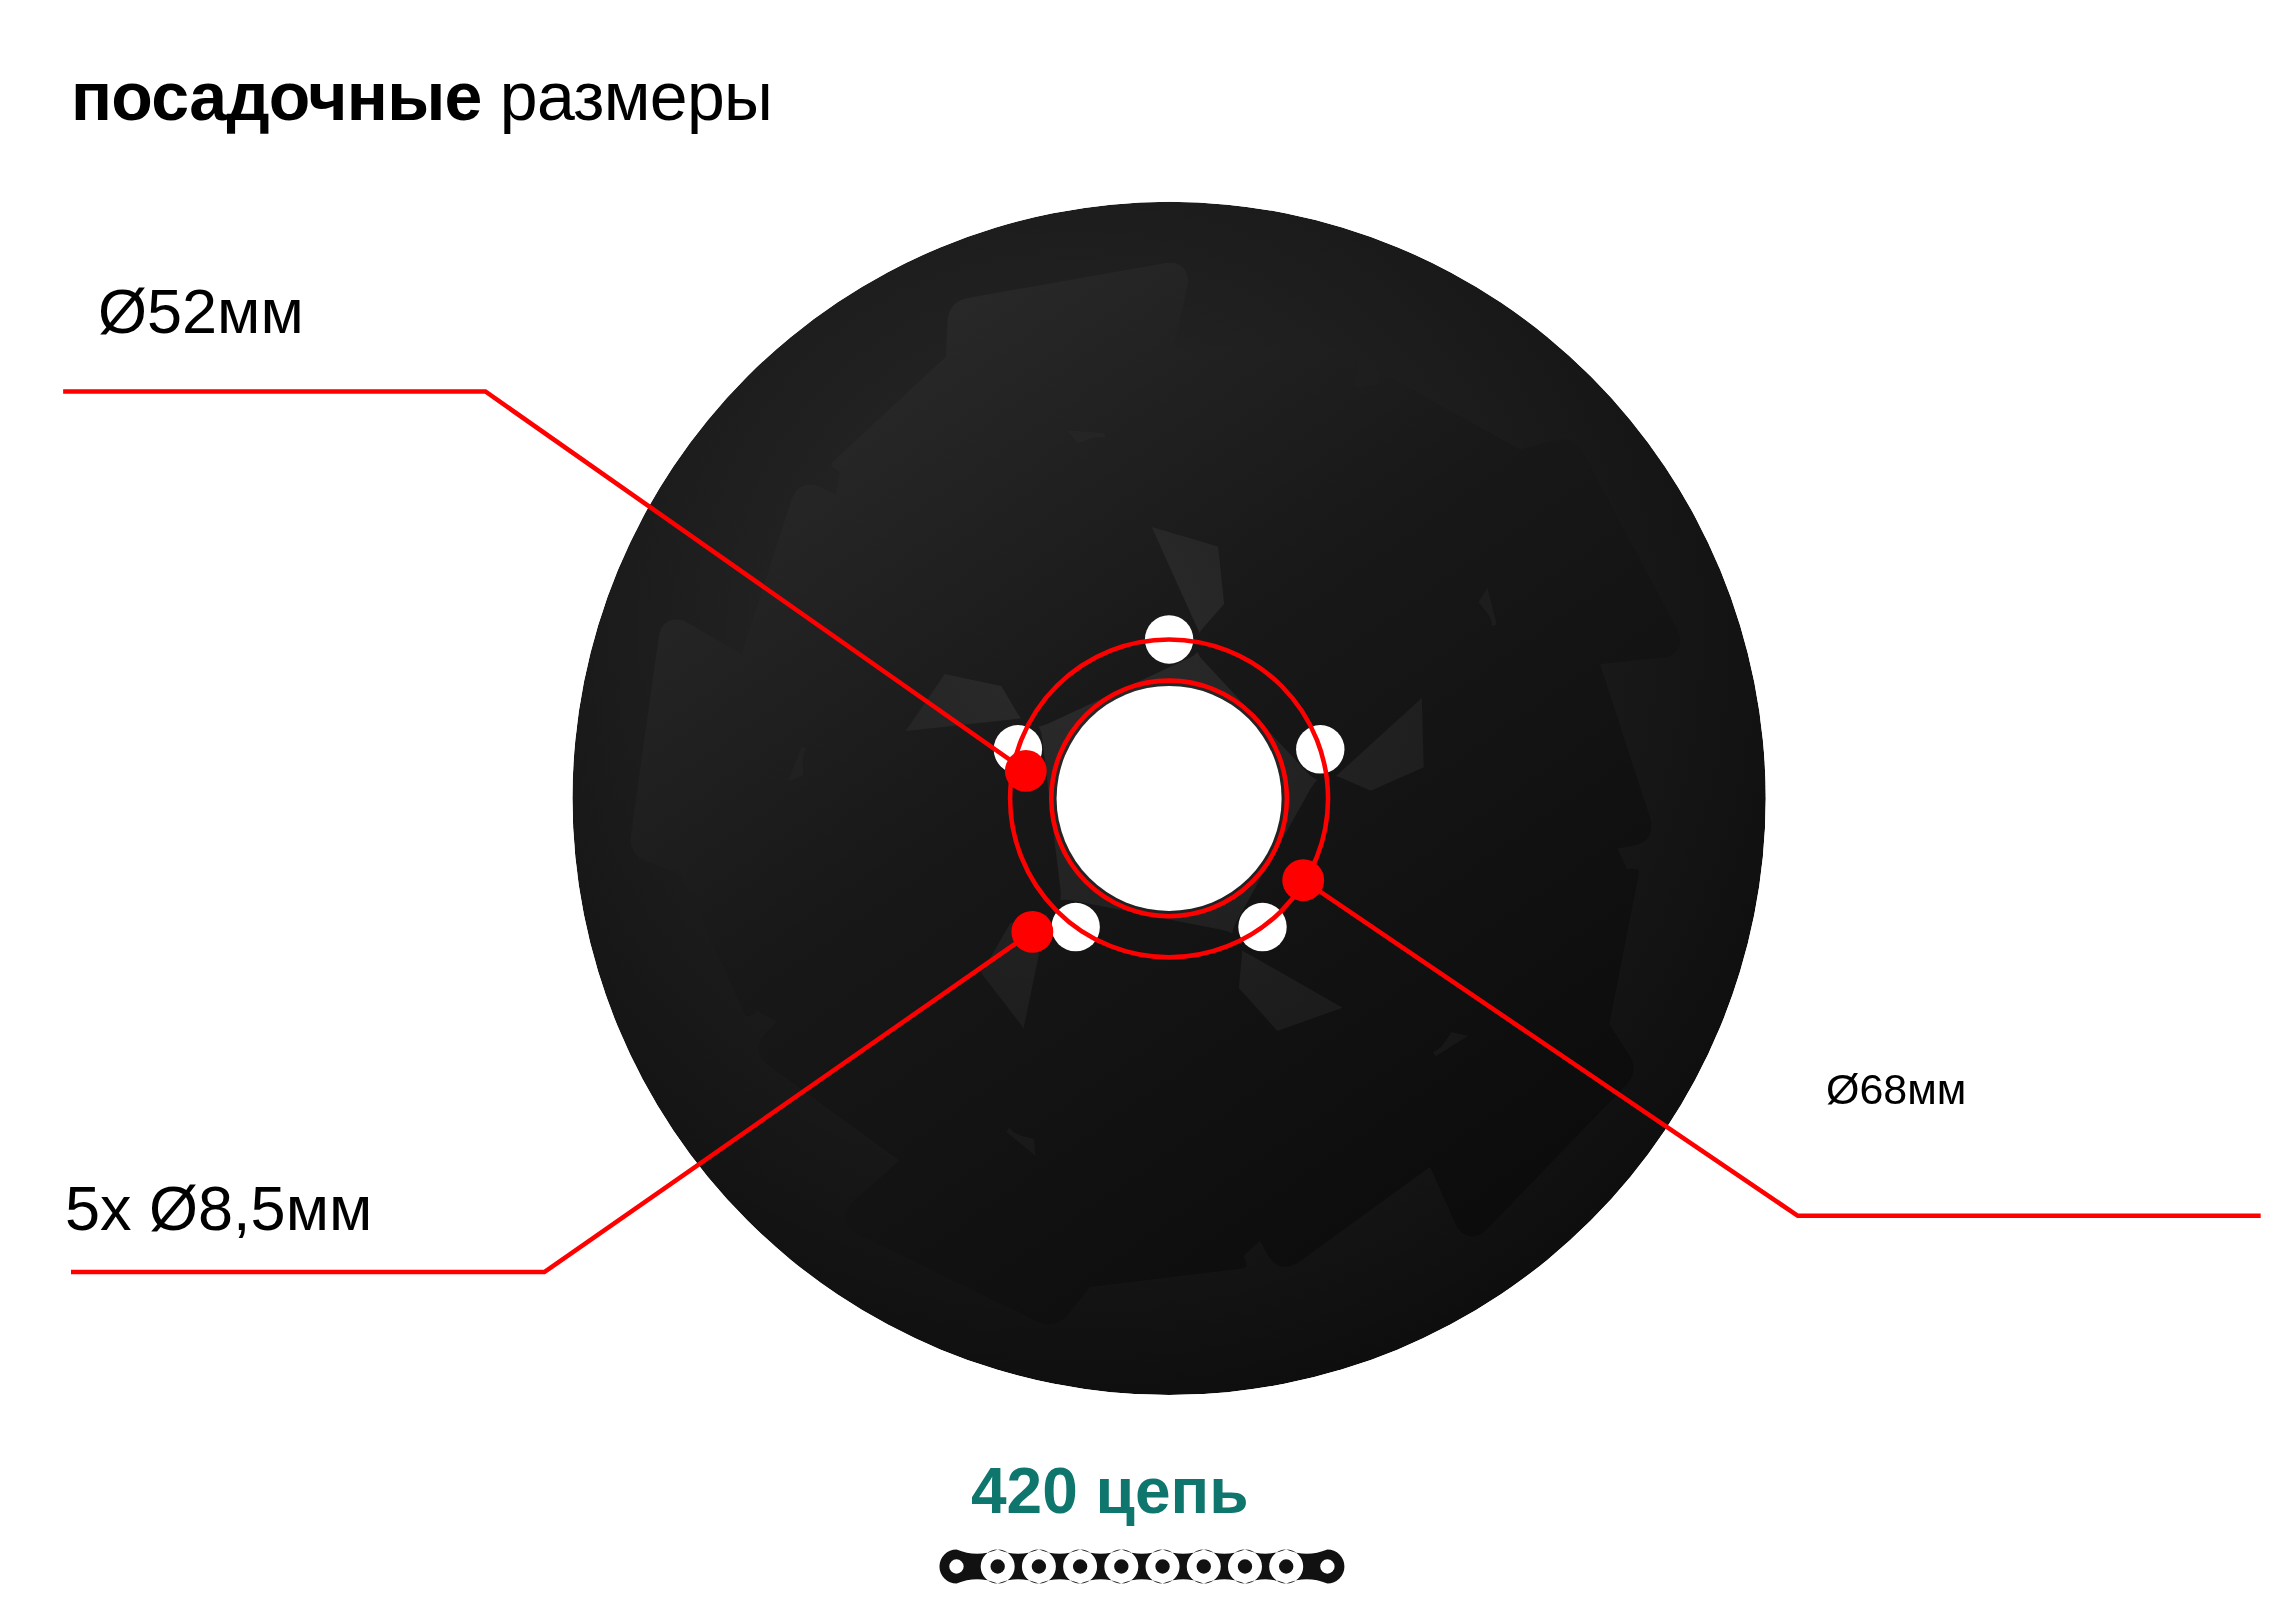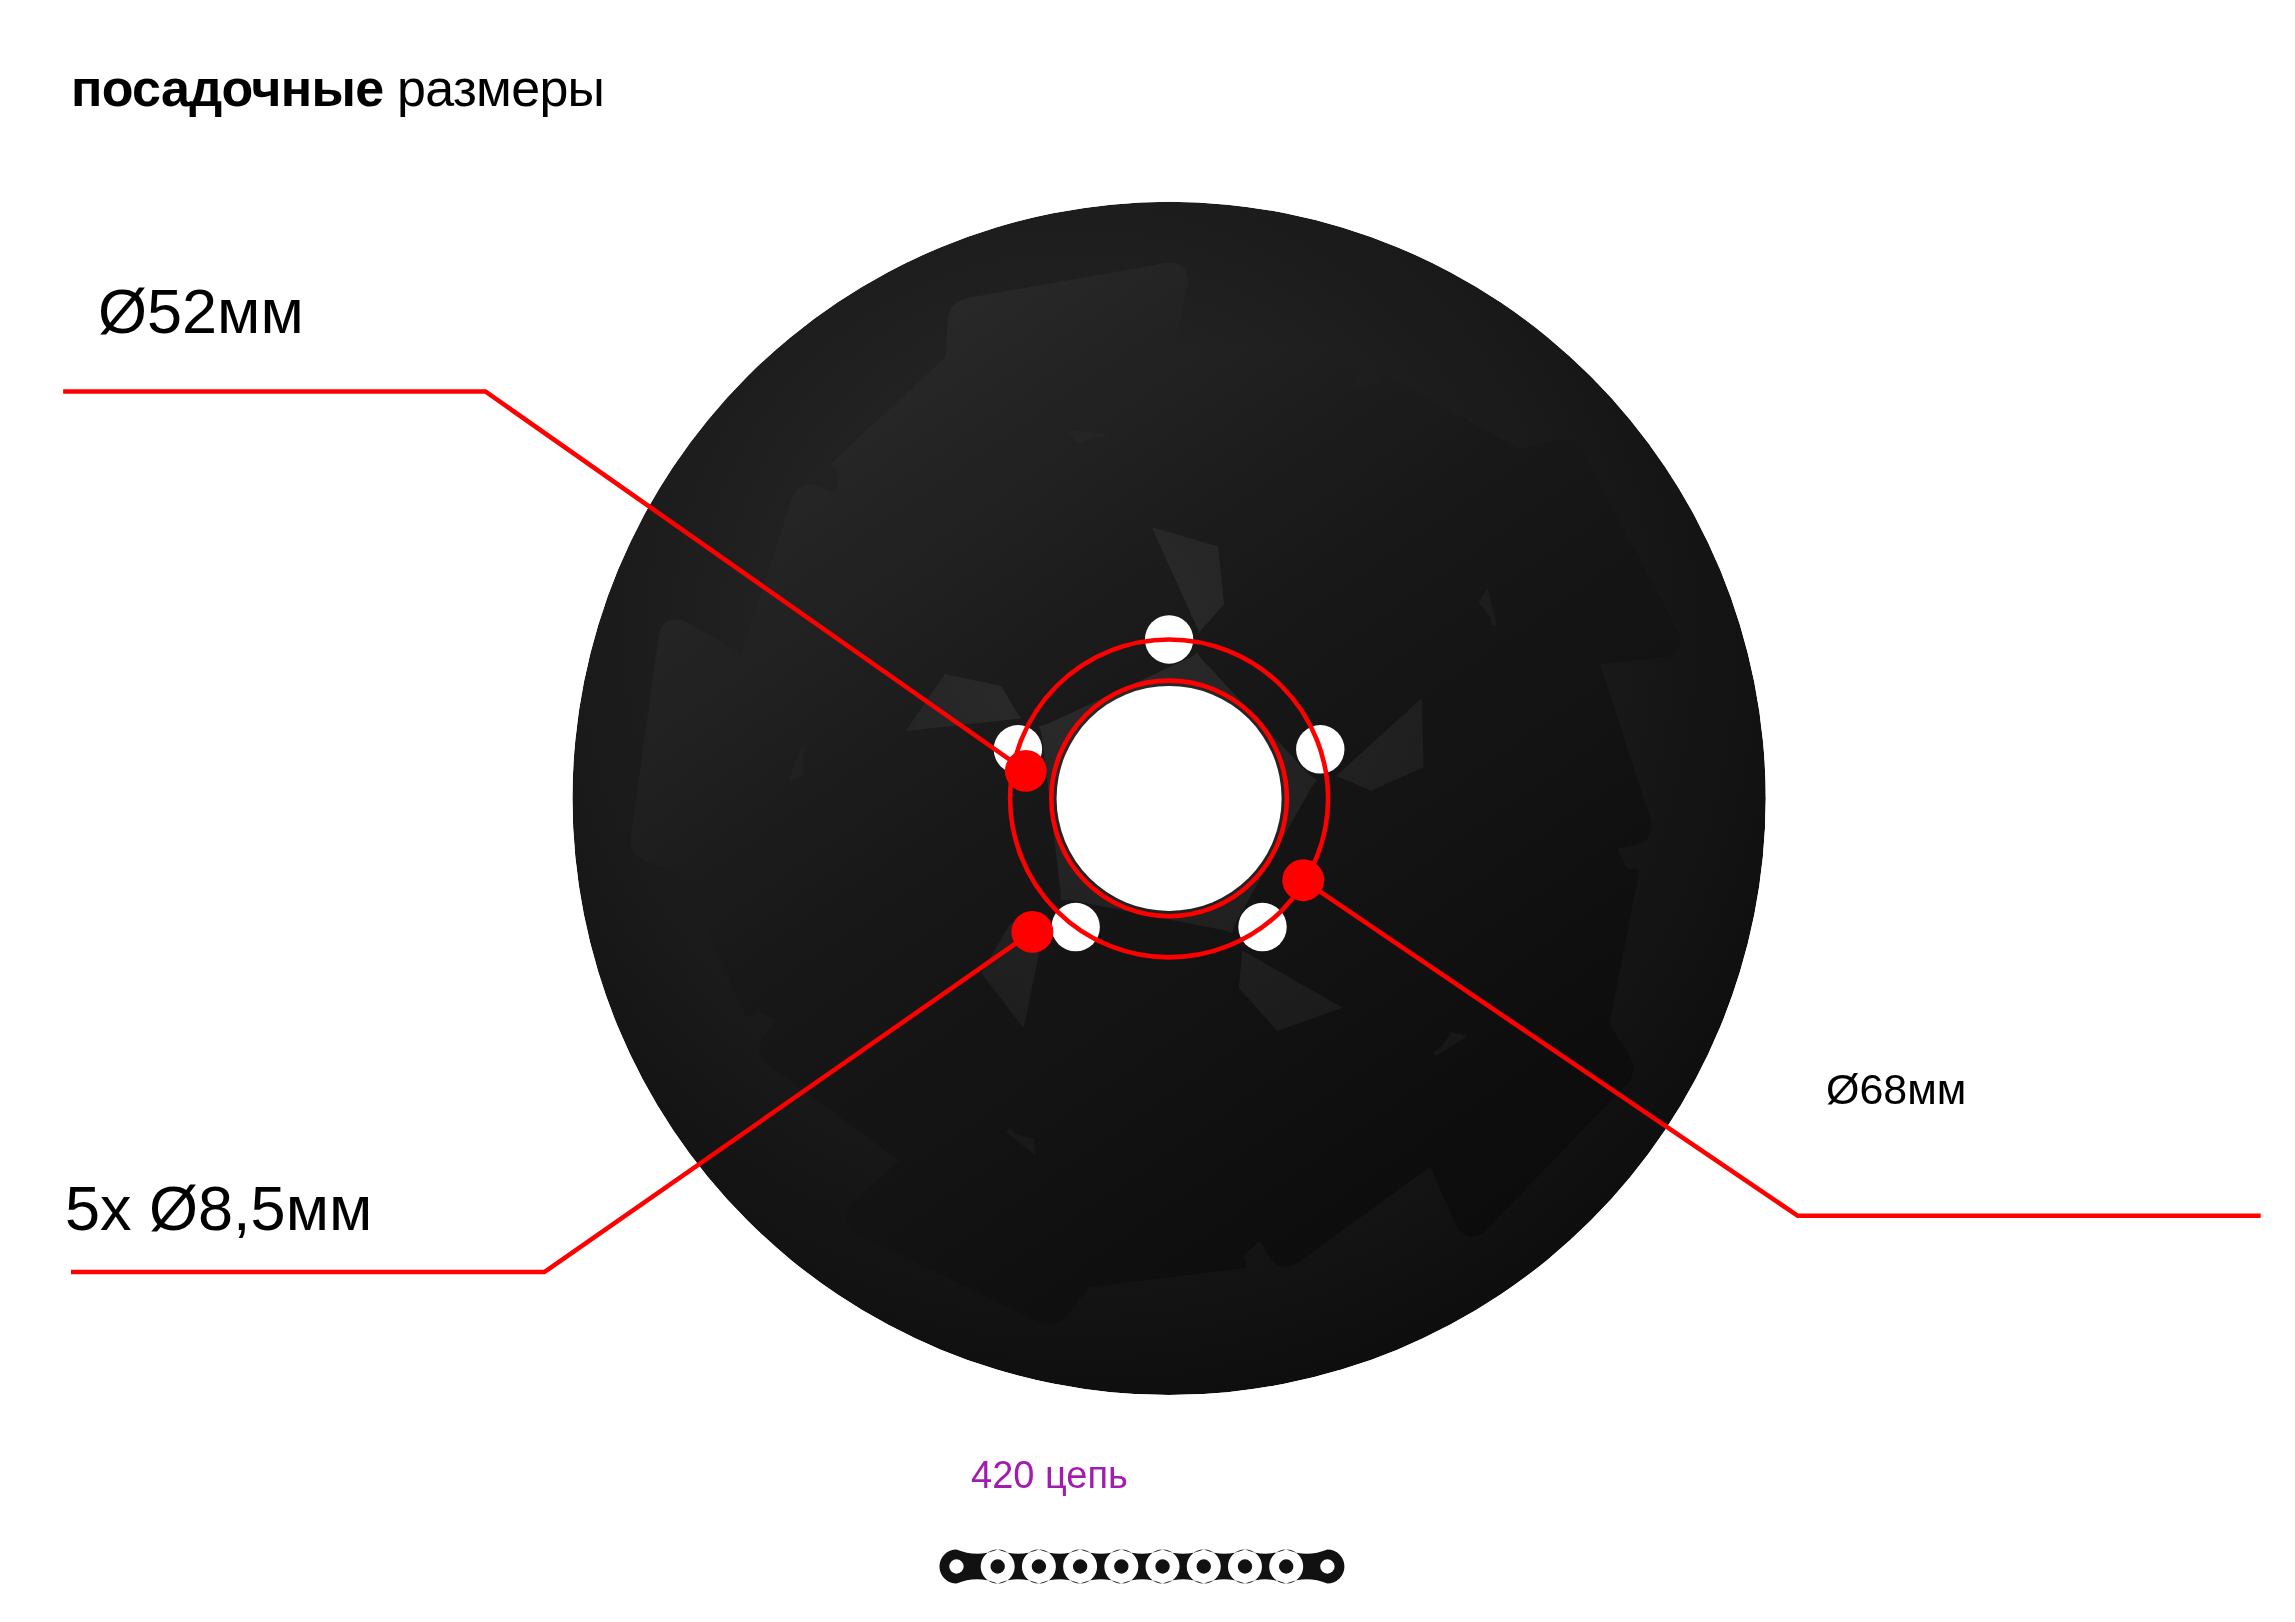--- a/index.html
+++ b/index.html
@@ -14,21 +14,21 @@
     background: #ffffff;
     overflow: hidden;
     font-family: "Liberation Sans", "DejaVu Sans", sans-serif;
   }
 
   
   #title {
     position: absolute;
     left: 71px;
     top: 62px;
-    font-size: 52px;
+    font-size: 68px;
     line-height: 1;
     color: #000000;
     white-space: nowrap;
     letter-spacing: -0.7px;
   }
   #title .strong { font-weight: 700; }
   #title .light  { font-weight: 400; }
 
   
   .callout {
@@ -43,24 +43,24 @@
   }
 
   #label-bore     { left: 98px;  top: 280px;  font-size: 63px; }
   #label-holes    { left: 65px;  top: 1177px; font-size: 63px; }
   #label-bolt     { left: 1826px; top: 1068px; font-size: 43px; }
 
   #label-chain {
     position: absolute;
     left: 971px;
     top: 1454px;
-    font-size: 38px;
-    color: #a21caf;
+    font-size: 64px;
+    color: #0f766e;
     white-space: nowrap;
-    font-weight: 400;
+    font-weight: 700;
   }
 
   
   #hub-text {
     position: absolute;
     left: 1032px;
     top: 715px;
     width: 275px;
     text-align: center;
     color: #000000;

